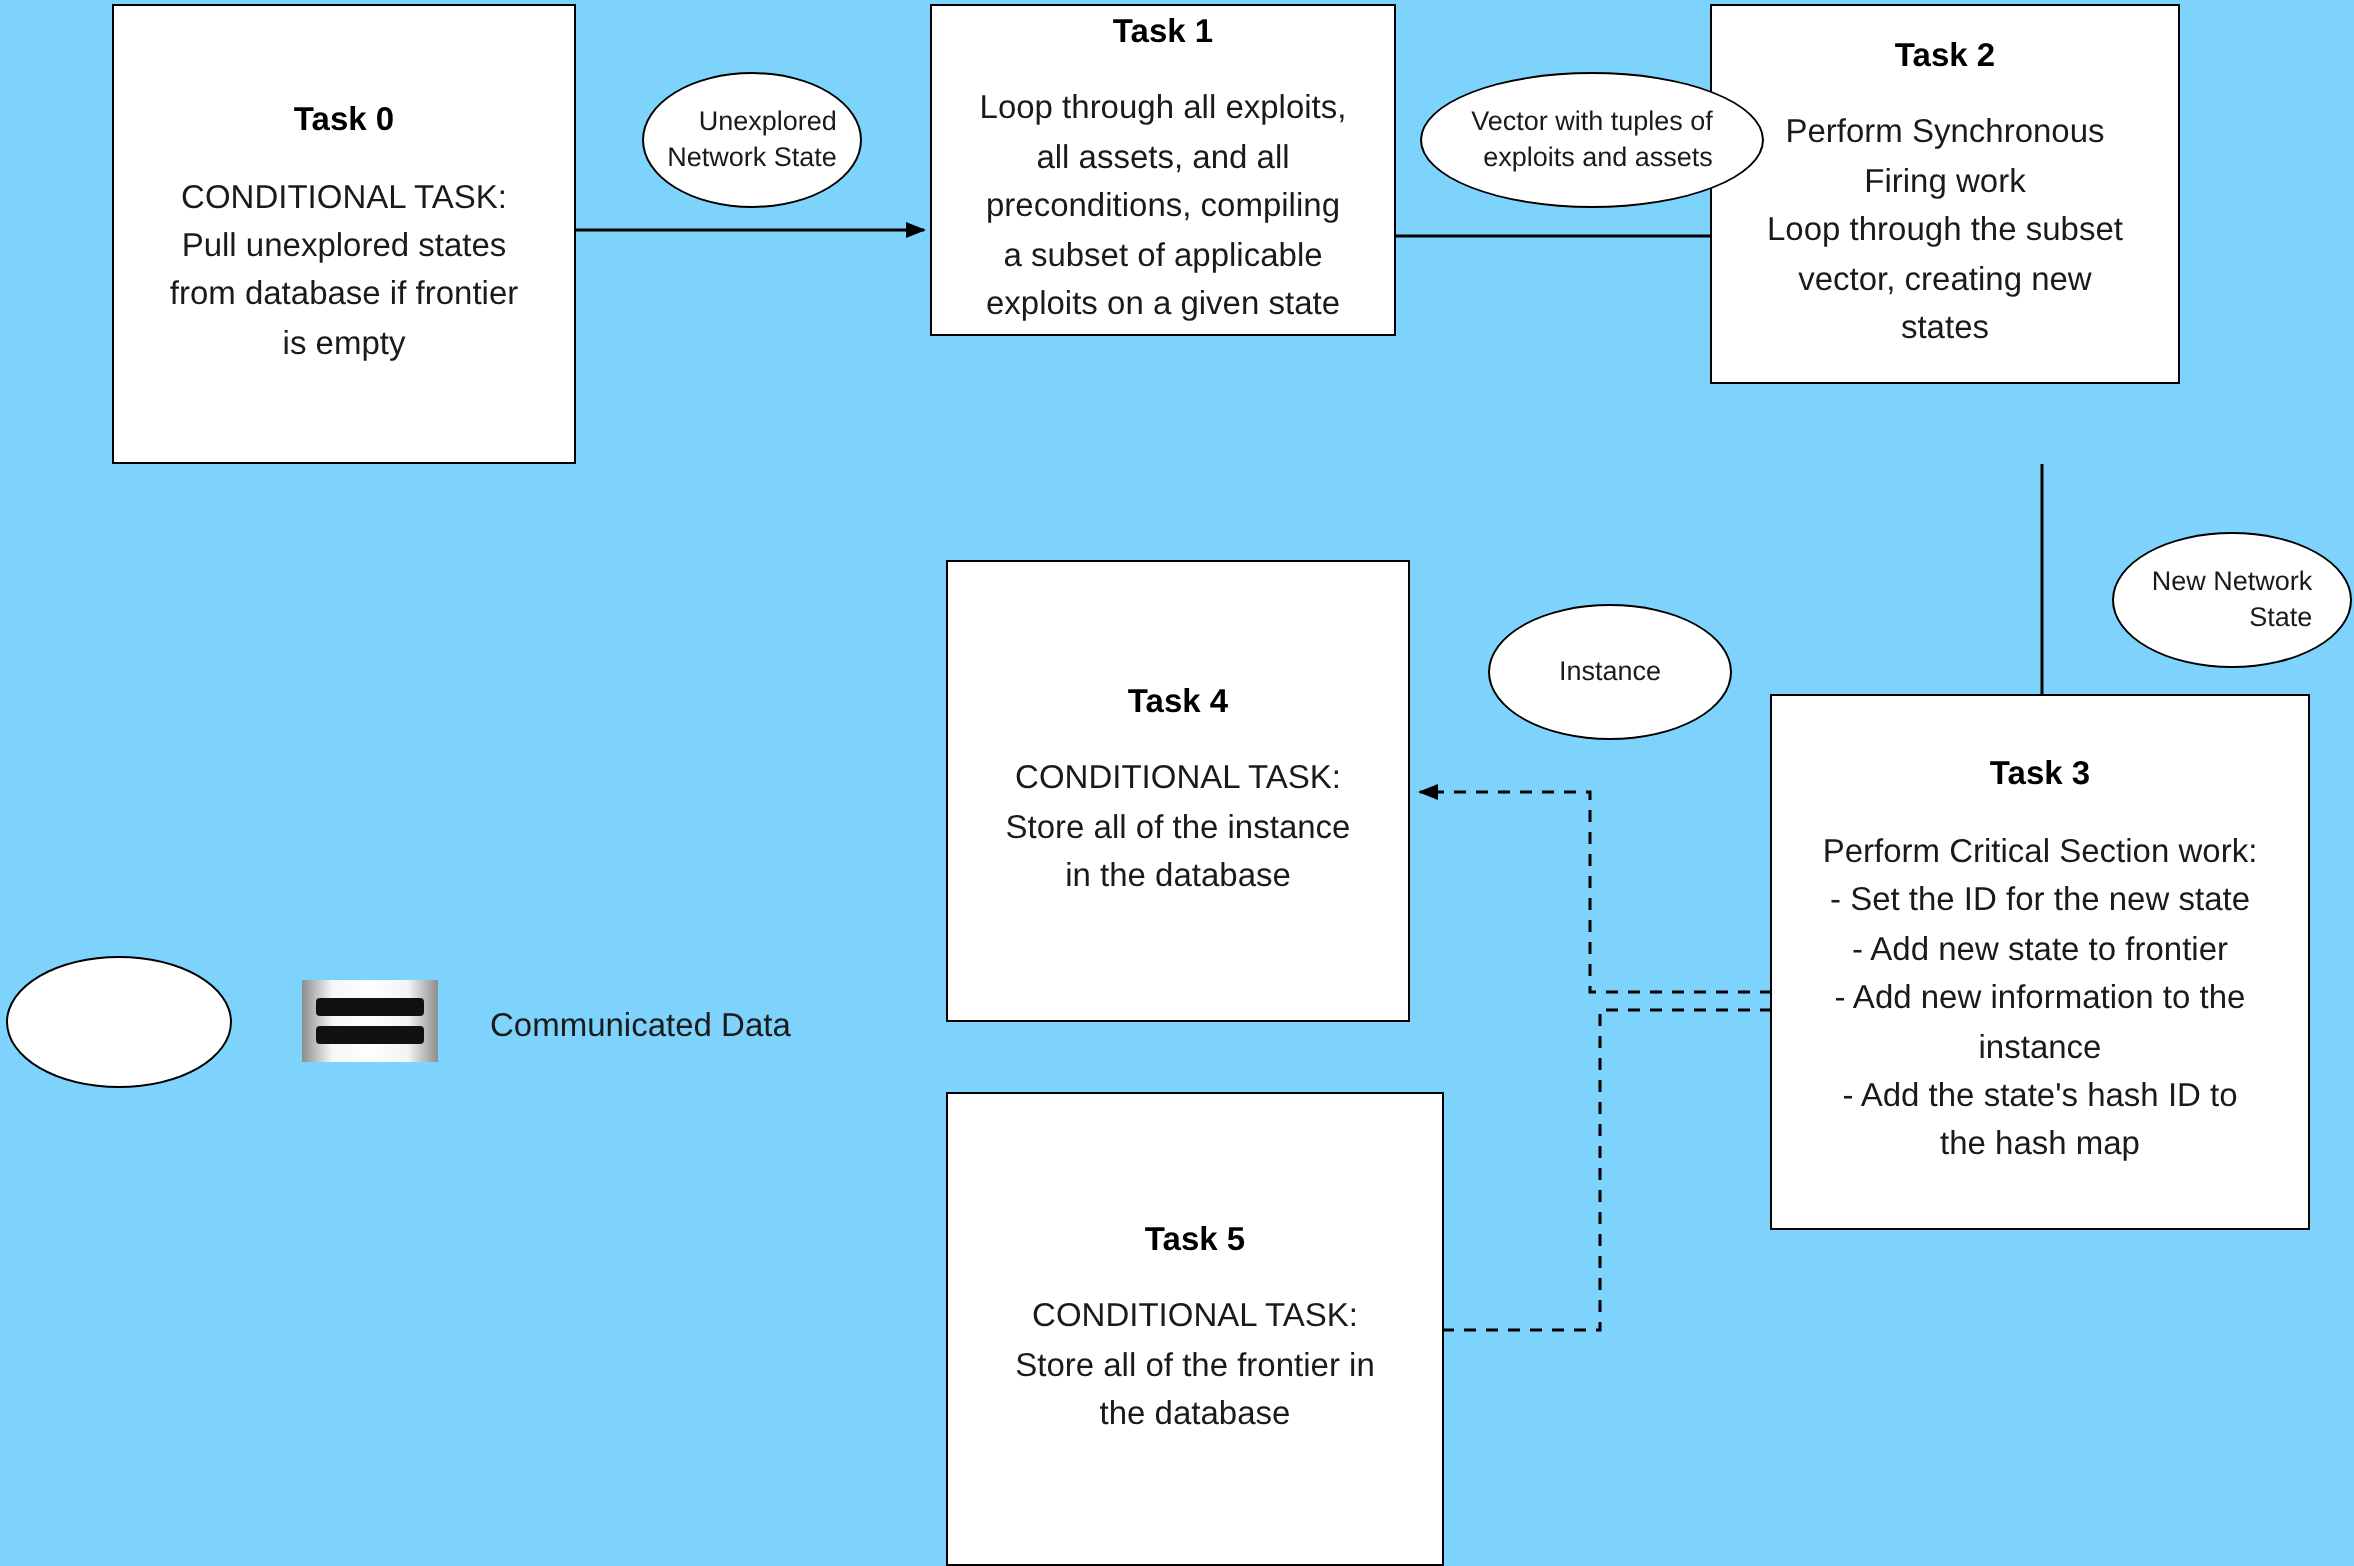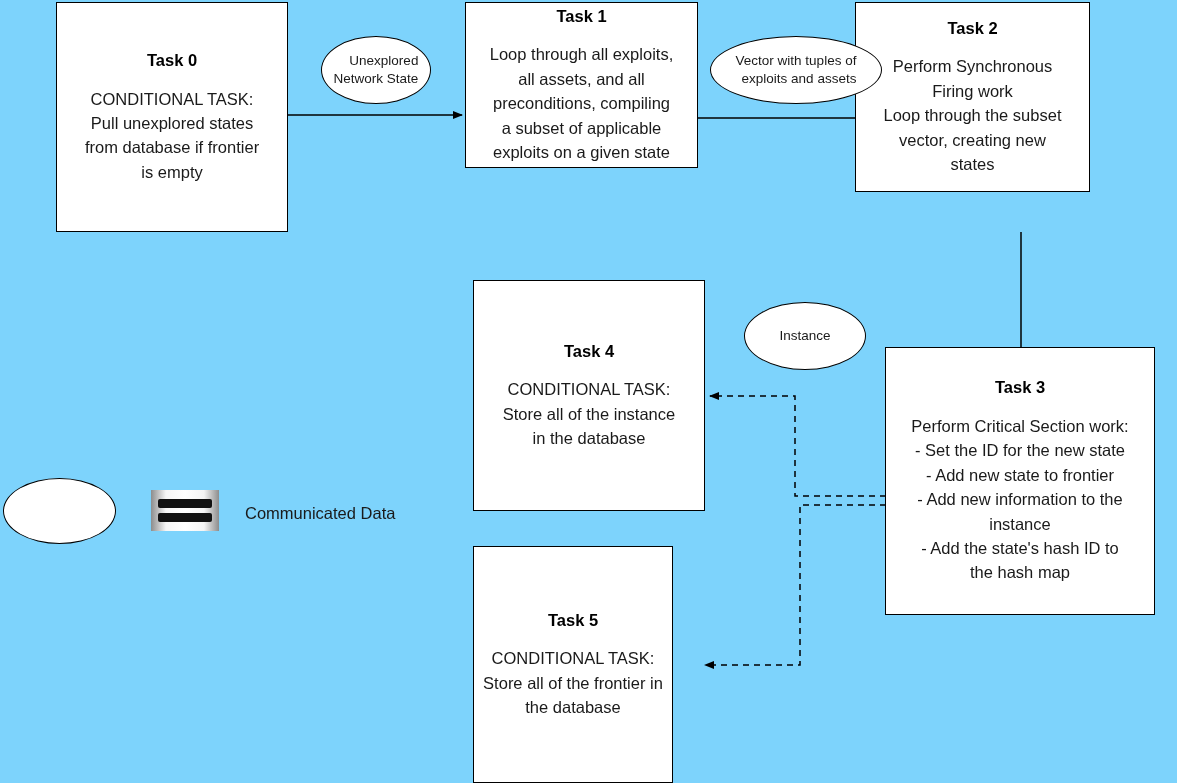--- a/index.html
+++ b/index.html
@@ -162,37 +162,41 @@
 the hash map</div>
   </div>
 
   <div class="node-box" style="left:473px; top:280px; width:232px; height:231px;">
     <div class="node-title">Task 4</div>
     <div class="node-body">CONDITIONAL TASK:
 Store all of the instance
 in the database</div>
   </div>
 
-  <div class="node-box" style="left:473px; top:546px; width:200px; height:237px;">
+  <div class="node-box" style="left:473px; top:546px; width:249px; height:237px;">
     <div class="node-title">Task 5</div>
     <div class="node-body">CONDITIONAL TASK:
 Store all of the frontier in
 the database</div>
   </div>
 
   <div class="ellipse" style="left:321px; top:36px; width:110px; height:68px;">
     <span class="ellipse-label">Unexplored
 Network State</span>
   </div>
 
   <div class="ellipse" style="left:710px; top:36px; width:172px; height:68px;">
     <span class="ellipse-label">Vector with tuples of
 exploits and assets</span>
   </div>
 
+  <div class="ellipse" style="left:1056px; top:266px; width:120px; height:68px;">
+    <span class="ellipse-label">New Network
+State</span>
+  </div>
 
   <div class="ellipse" style="left:744px; top:302px; width:122px; height:68px;">
     <span class="ellipse-label">Instance</span>
   </div>
 
 
   <div class="legend-ellipse" style="left:3px; top:478px; width:113px; height:66px;"></div>
 
   <div class="legend-equals" style="left:151px; top:490px; width:68px; height:41px;">
     <div class="bar"></div>

